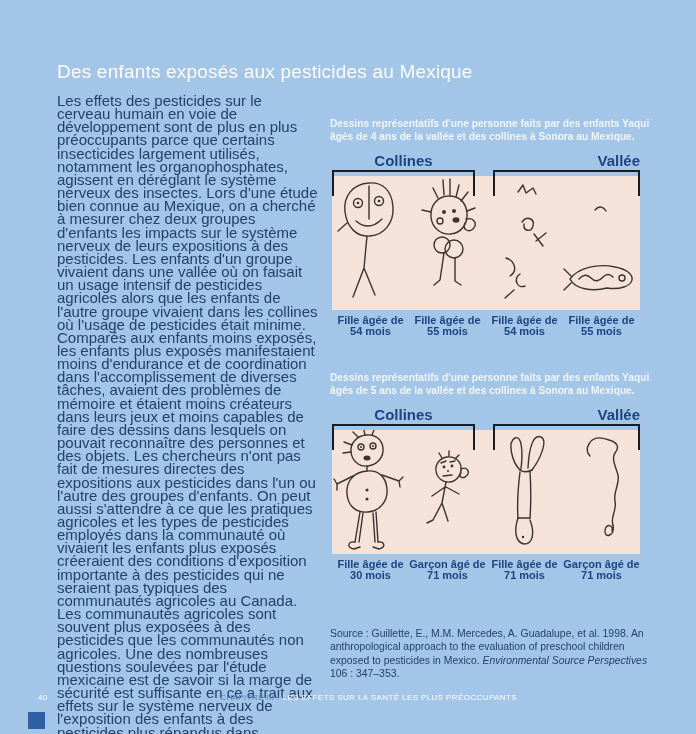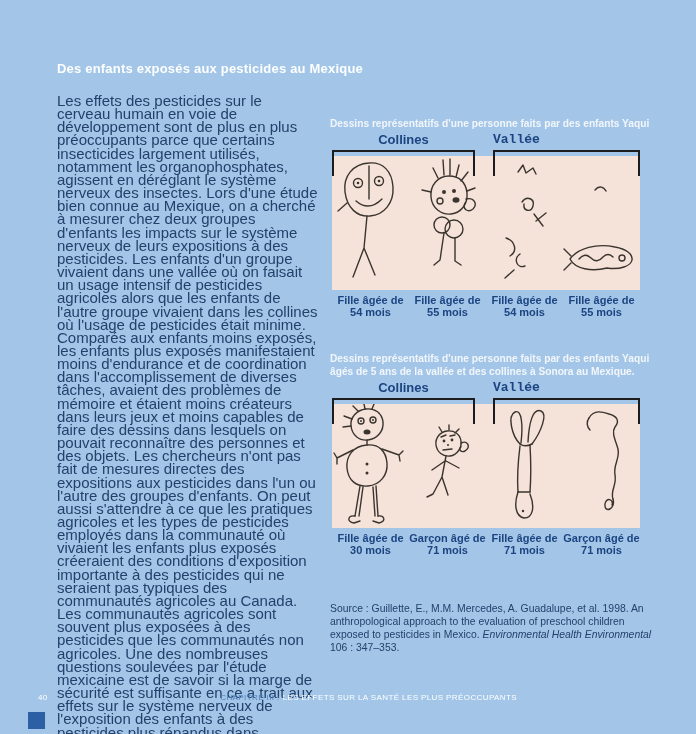--- a/index.html
+++ b/index.html
@@ -4,33 +4,33 @@
 <style>
   html,body{margin:0;padding:0;background:#6e8aa8;}
   .page{
     position:relative;width:696px;height:734px;overflow:hidden;
     background:#a3c6e8;
     font-family:"Liberation Sans",sans-serif;
     margin:0 auto;
   }
   .title{
     position:absolute;left:57px;top:61px;
-    font-size:13px;font-weight:bold;color:#fdfefe;letter-spacing:.2px;
+    font-size:19px;font-weight:normal;color:#fdfefe;letter-spacing:.2px;
   }
   .body-col{
     position:absolute;left:57px;top:94px;width:261px;
     font-size:15px;line-height:13.15px;color:#24416b;
     text-align:left;
   }
   .right-col{position:absolute;left:330px;top:94px;width:322px;}
   .fig-heading{font-size:10.2px;font-weight:bold;color:#f2f6fa;line-height:13.4px;margin-top:23px;}
-  .labels-row{position:relative;height:15px;margin-top:2px;
-    font-weight:bold;color:#1c4480;font-size:13px;}
+  .labels-row{position:relative;height:15px;margin-top:8px;
+    font-weight:bold;color:#1c4480;font-size:15px;}
   .label-collines{position:absolute;left:2px;width:143px;text-align:center;}
-  .label-vallee{position:absolute;left:163px;width:147px;text-align:left;font-family:Liberation Mono, monospace;}
+  .label-vallee{position:absolute;left:163px;width:147px;text-align:right;}
   .panel-wrap{position:relative;margin-top:9px;}
   .bracket{position:absolute;top:-6px;height:26px;border-top:2px solid #1c1c1c;z-index:2;}
   .bracket .tick{position:absolute;top:0;width:2px;height:24px;background:#1c1c1c;}
   .tick.l{left:0}.tick.r{right:0}
   .b-left{left:2px;width:143px;}
   .b-right{left:163px;width:147px;}
   .panel{margin-left:2px;width:308px;background:#f5e2d8;display:flex;position:relative;z-index:1;}
   .panel.h1{height:134px}.panel.h2{height:124px}
   .cell{flex:1;min-width:0;}
   .cell svg{display:block;width:100%;height:100%;}
@@ -55,20 +55,21 @@
 
   <div class="title">Des enfants exposés aux pesticides au Mexique</div>
 
   <div class="body-col">Les effets des pesticides sur le cerveau humain en voie de développement sont de plus en plus préoccupants parce que certains insecticides largement utilisés, notamment les organophosphates, agissent en déréglant le système nerveux des insectes. Lors d'une étude bien connue au Mexique, on a cherché à mesurer chez deux groupes d'enfants les impacts sur le système nerveux de leurs expositions à des pesticides. Les enfants d'un groupe vivaient dans une vallée où on faisait un usage intensif de pesticides agricoles alors que les enfants de l'autre groupe vivaient dans les collines où l'usage de pesticides était minime. Comparés aux enfants moins exposés, les enfants plus exposés manifestaient moins d'endurance et de coordination dans l'accomplissement de diverses tâches, avaient des problèmes de mémoire et étaient moins créateurs dans leurs jeux et moins capables de faire des dessins dans lesquels on pouvait reconnaître des personnes et des objets. Les chercheurs n'ont pas fait de mesures directes des expositions aux pesticides dans l'un ou l'autre des groupes d'enfants. On peut aussi s'attendre à ce que les pratiques agricoles et les types de pesticides employés dans la communauté où vivaient les enfants plus exposés créeraient des conditions d'exposition importante à des pesticides qui ne seraient pas typiques des communautés agricoles au Canada. Les communautés agricoles sont souvent plus exposées à des pesticides que les communautés non agricoles. Une des nombreuses questions soulevées par l'étude mexicaine est de savoir si la marge de sécurité est suffisante en ce a trait aux effets sur le système nerveux de l'exposition des enfants à des pesticides plus répandus dans l'environnement de la population en général, au Canada comme ailleurs.</div>
 
   <div class="right-col">
 
     <div class="figure">
       <div class="fig-heading">
         <div>Dessins représentatifs d'une personne faits par des enfants Yaqui</div>
+        <div>âgés de 4 ans de la vallée et des collines à Sonora au Mexique.</div>
       </div>
       <div class="labels-row">
         <span class="label-collines">Collines</span>
         <span class="label-vallee">Vallée</span>
       </div>
       <div class="panel-wrap">
         <div class="bracket b-left">
             <i class="tick l"></i>
             <i class="tick r"></i>
           </div>
@@ -230,21 +231,21 @@
           <div>Fille âgée de</div>
           <div>71 mois</div>
         </div>
         <div class="cap">
           <div>Garçon âgé de</div>
           <div>71 mois</div>
         </div>
       </div>
     </div>
 
-    <div class="source"><span>Source : Guillette, E., M.M. Mercedes, A. Guadalupe, et al. 1998. An anthropological approach to the evaluation of preschool children exposed to pesticides in Mexico. </span><span class="journal">Environmental Health Environmental</span><span> 106 : 347–353.</span></div>
+    <div class="source"><span>Source : Guillette, E., M.M. Mercedes, A. Guadalupe, et al. 1998. An anthropological approach to the evaluation of preschool children exposed to pesticides in Mexico. </span><span class="journal">Environmental Source Perspectives</span><span> 106 : 347–353.</span></div>
 
   </div>
 
   <div class="footer">
     <span class="page-num">40</span>
     <span class="chapter"><span class="prefix">CHAPITRE III :</span><span>LES EFFETS SUR LA SANTÉ LES PLUS PRÉOCCUPANTS</span></span>
   </div>
 
   <div class="corner-square"></div>
 

